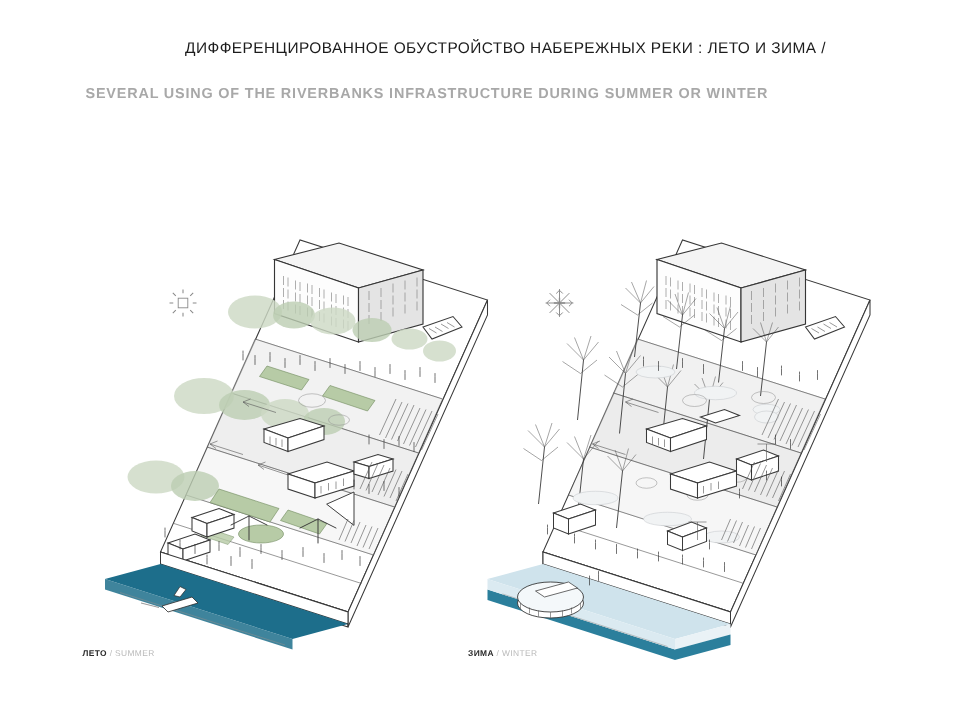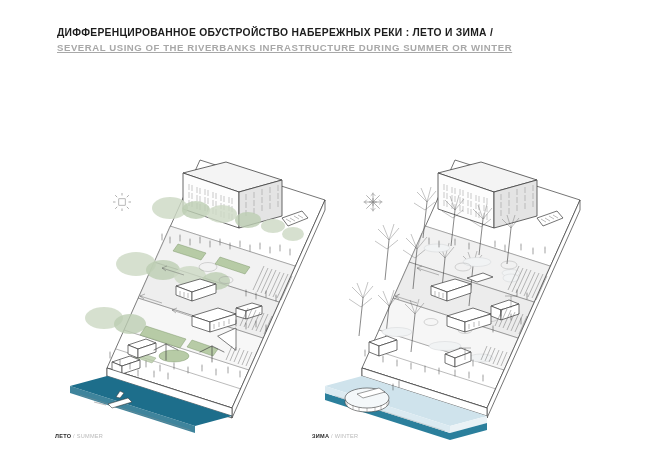--- a/index.html
+++ b/index.html
@@ -7,26 +7,26 @@
     width:650px;height:469px;
     background:#ffffff;
     font-family:"Liberation Sans", sans-serif;
     overflow:hidden;position:relative;
   }
   .board{position:absolute;inset:0;}
 
   
   .header{position:absolute;left:57px;top:26px;width:560px;}
   .title-ru{
-    font-size:10.3px;font-weight:bold;letter-spacing:.28px;
-    color:#1c1c1c;line-height:14px;white-space:nowrap;
+    font-size:10.3px;font-weight:normal;letter-spacing:.28px;
+    color:#1c1c1c;line-height:14px;white-space:nowrap;text-align:center;
   }
   .title-en{
     font-size:9.6px;font-weight:bold;letter-spacing:.55px;
-    color:#a8a8a8;line-height:14px;margin-top:1px;white-space:nowrap;text-decoration:underline;
+    color:#a8a8a8;line-height:14px;margin-top:16px;white-space:nowrap;
   }
 
   
   .caption{position:absolute;top:433px;font-size:5.6px;letter-spacing:.25px;white-space:nowrap;}
   .caption .ru{color:#2a2a2a;font-weight:bold;}
   .caption .sep{color:#b9b9b9;}
   .caption .en{color:#b9b9b9;}
   #cap-summer{left:55px;}
   #cap-winter{left:312px;}
 

